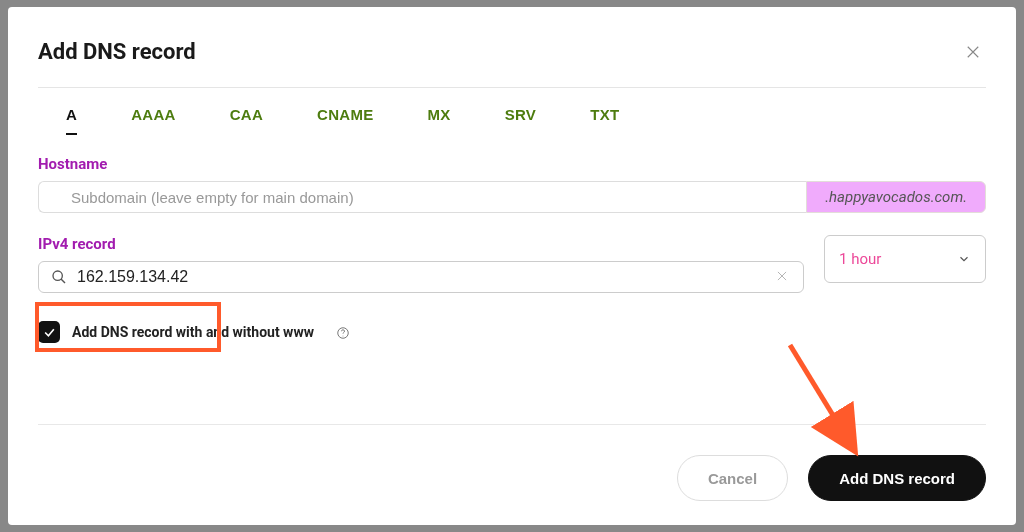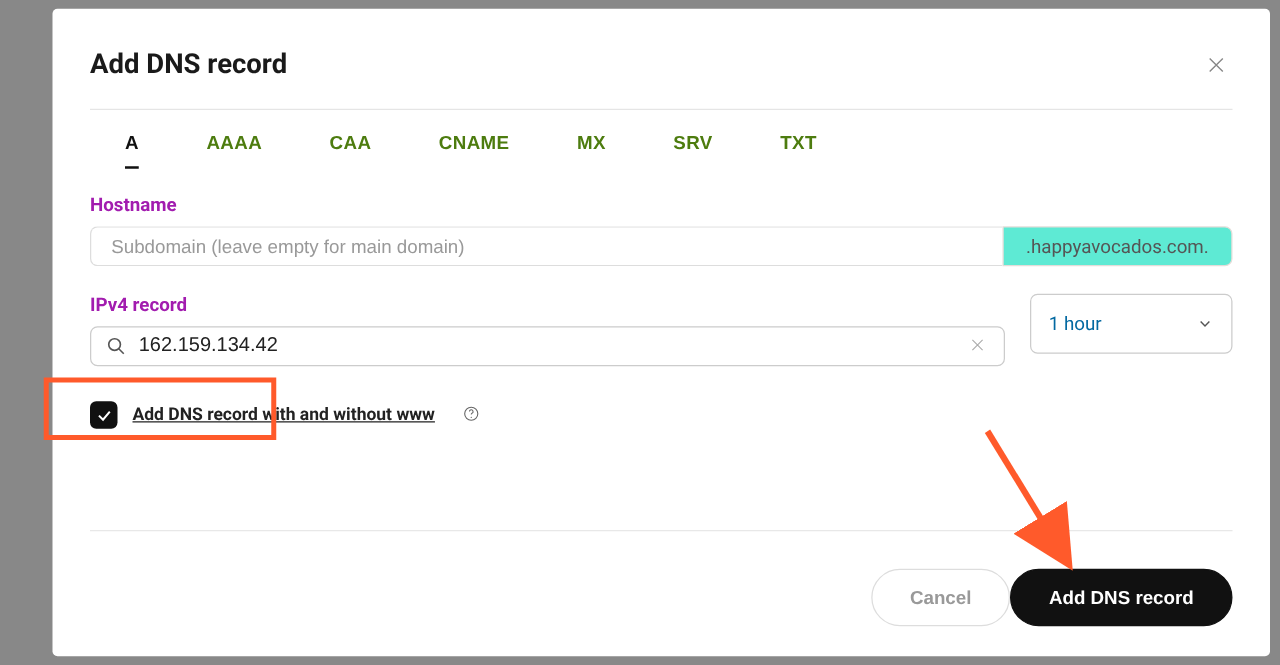--- a/index.html
+++ b/index.html
@@ -15,21 +15,20 @@
       position: absolute;
       top: 7px;
       left: 8px;
       right: 8px;
       bottom: 7px;
       background: #fff;
       border-radius: 4px;
       padding: 32px 30px 24px 30px;
       display: flex;
       flex-direction: column;
-      margin-left: 34px;
     }
     .modal-header {
       display: flex;
       justify-content: space-between;
       align-items: flex-start;
     }
     .modal-title {
       font-size: 22px;
       font-weight: 700;
       color: #1a1a1a;
@@ -79,37 +78,38 @@
     .hostname-wrapper {
       display: flex;
       width: 100%;
     }
     .hostname-input {
       flex: 1;
       height: 32px;
       border: 1px solid #ddd;
       border-radius: 6px 0 0 6px;
       border-right: none;
-      padding: 0 16px;
+      padding: 0 32px;
       font-size: 15px;
       color: #333;
       outline: none;
     }
     .hostname-input::placeholder { color: #999; }
     .domain-suffix {
       display: flex;
       align-items: center;
       padding: 0 18px;
-      background: #5eead4;
+      background: #f0abfc;
       border: 1px solid #e3ddd9;
       border-radius: 0 6px 6px 0;
       font-size: 15px;
       color: #555;
       min-width: 170px;
       justify-content: center;
+      font-style: italic;
     }
     .ip-ttl-row {
       display: flex;
       gap: 20px;
       margin-top: 22px;
     }
     .ip-col { flex: 1; }
     .ttl-col { width: 162px; }
     .ip-input-wrapper {
       position: relative;
@@ -136,21 +136,21 @@
     .ttl-select {
       height: 48px;
       border: 1px solid #ccc;
       border-radius: 6px;
       display: flex;
       align-items: center;
       justify-content: space-between;
       padding: 0 14px;
       cursor: pointer;
       font-size: 15px;
-      color: #0369a1;
+      color: #ec4899;
     }
     .chev { width:14px; height:14px; stroke:#555; stroke-width:2; fill:none;}
     .checkbox-row {
       margin-top: 28px;
       display: flex;
       align-items: center;
       gap: 12px;
     }
     .checkbox {
       width: 22px; height: 22px;
@@ -158,32 +158,31 @@
       border-radius: 5px;
       display: flex; align-items:center; justify-content:center;
       cursor: pointer;
     }
     .checkbox svg { width: 13px; height: 13px; stroke: #fff; stroke-width: 3; fill:none; }
     .checkbox-label {
       font-size: 14px;
       font-weight: 700;
       color: #222;
       display: flex;
-      align-items: flex-start;
+      align-items: flex-end;
       gap: 22px;
-      text-decoration: underline;
     }
     .help-ic { width: 14px; height: 14px; stroke:#666; stroke-width:1.5; fill:none;}
     .footer {
       margin-top: auto;
       padding-top: 30px;
       border-top: 1px solid #e8e8e8;
       display: flex;
       justify-content: flex-end;
-      gap: 0;
+      gap: 20px;
     }
     .btn {
       height: 46px;
       padding: 0 30px;
       border-radius: 24px;
       font-size: 15px;
       font-weight: 600;
       cursor: pointer;
     }
     .btn-cancel {

